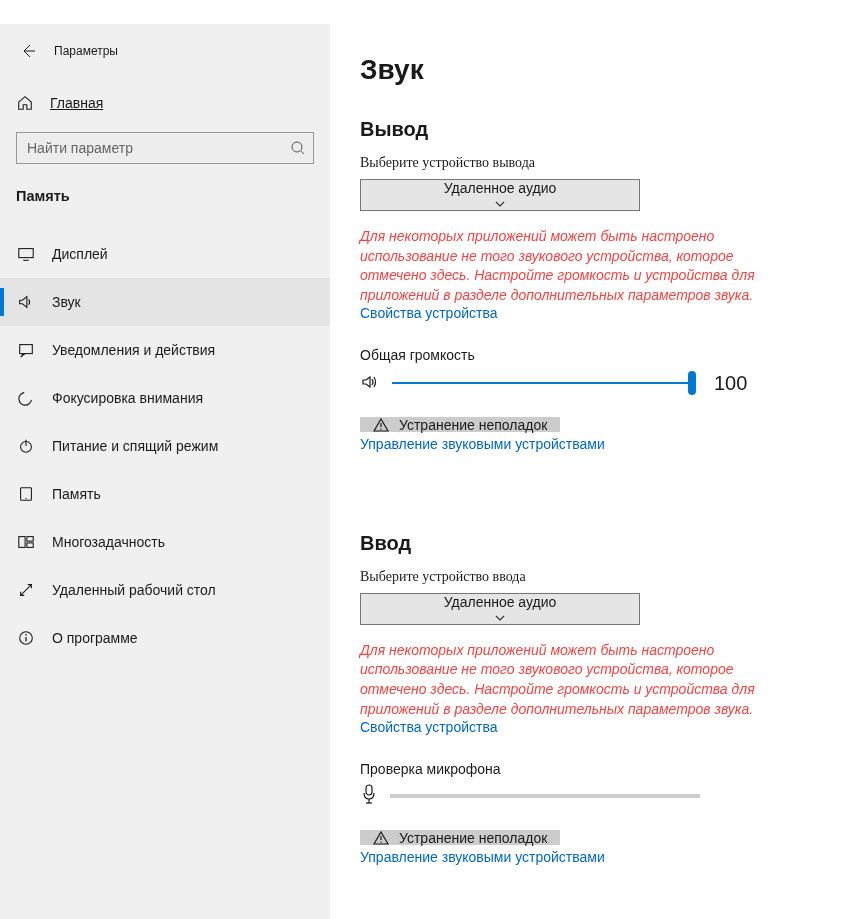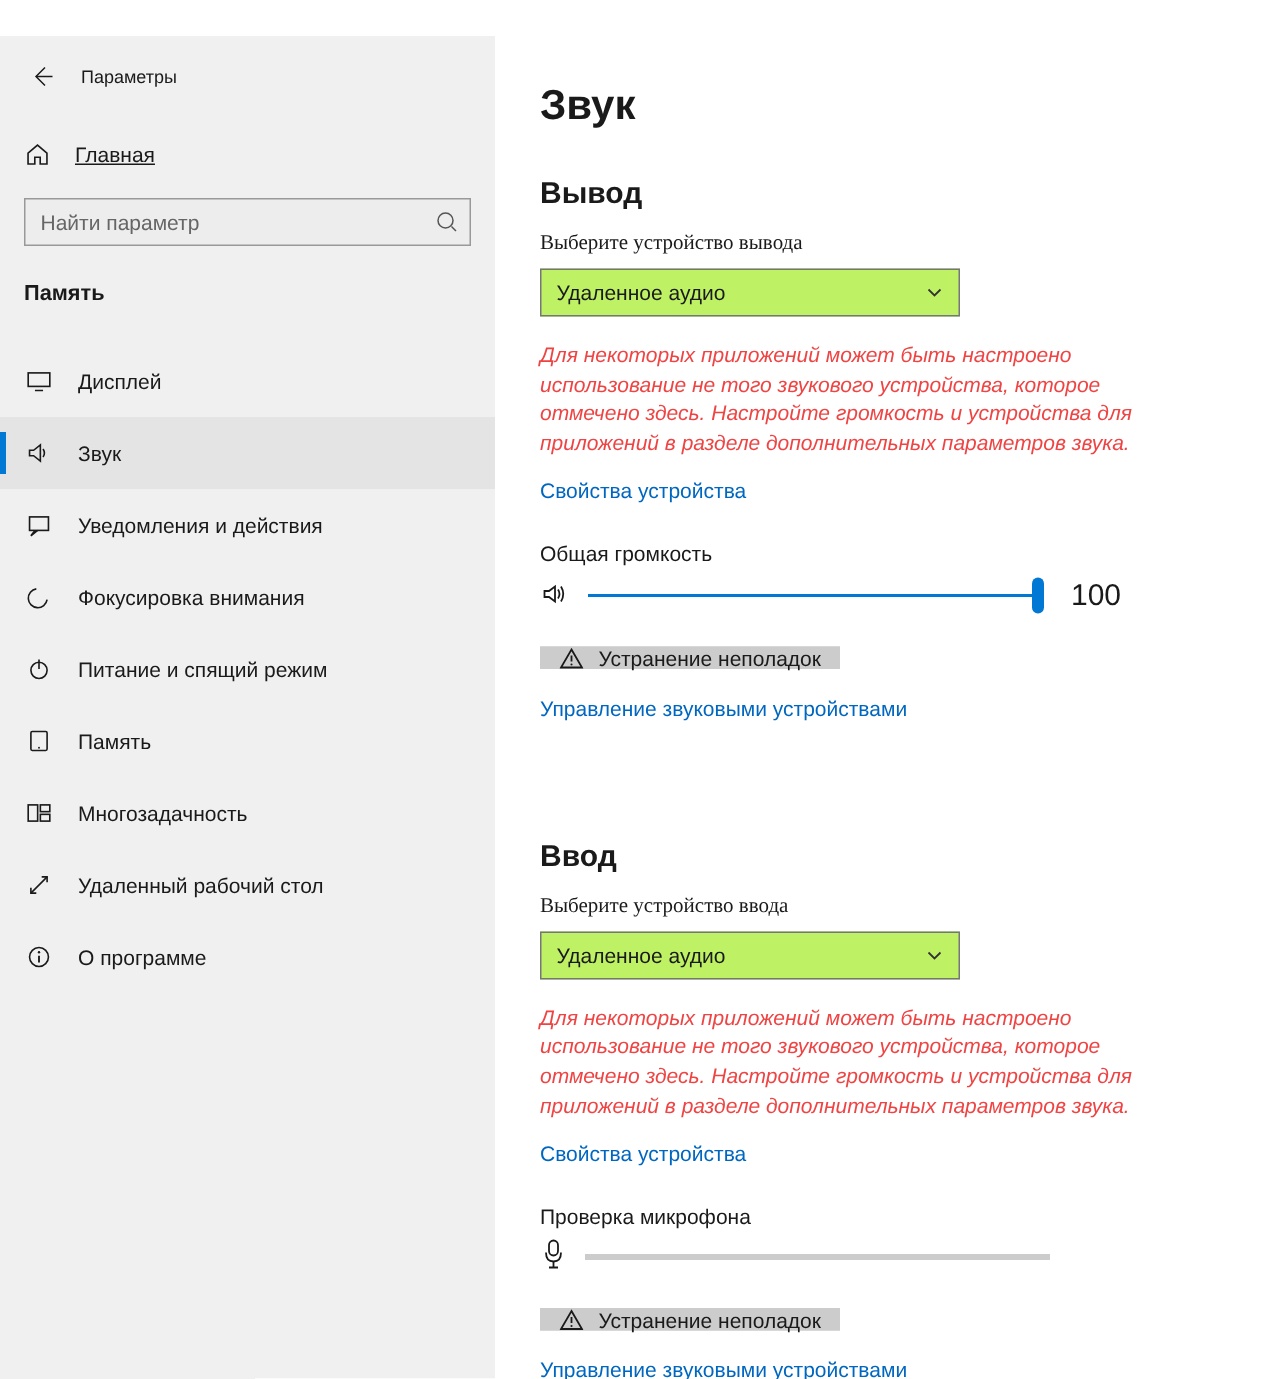--- a/index.html
+++ b/index.html
@@ -106,39 +106,39 @@
   }
   .field-label {
     font-size: 14px;
     margin-bottom: 8px;
     font-family: Liberation Serif, serif;
   }
   .select {
     width: 280px;
     height: 32px;
     border: 1px solid #767676;
-    background: #bef264;
+    background: #e5e5e5;
     display: flex;
     align-items: center;
     justify-content: space-between;
     padding: 0 10px;
     font-size: 14px;
     cursor: pointer;
+    flex-direction: column;
   }
   .helper-text {
     margin-top: 16px;
     font-size: 14px;
     color: #ef4444;
     line-height: 1.4;
     max-width: 420px;
     font-style: italic;
   }
   .link {
     display: inline-block;
-    margin-top: 14px;
     color: #0067c0;
     font-size: 14px;
     cursor: pointer;
     text-align: center;
   }
   .vol-label { margin-top: 26px; font-size: 14px; }
   .vol-row {
     display: flex;
     align-items: center;
     margin-top: 8px;

